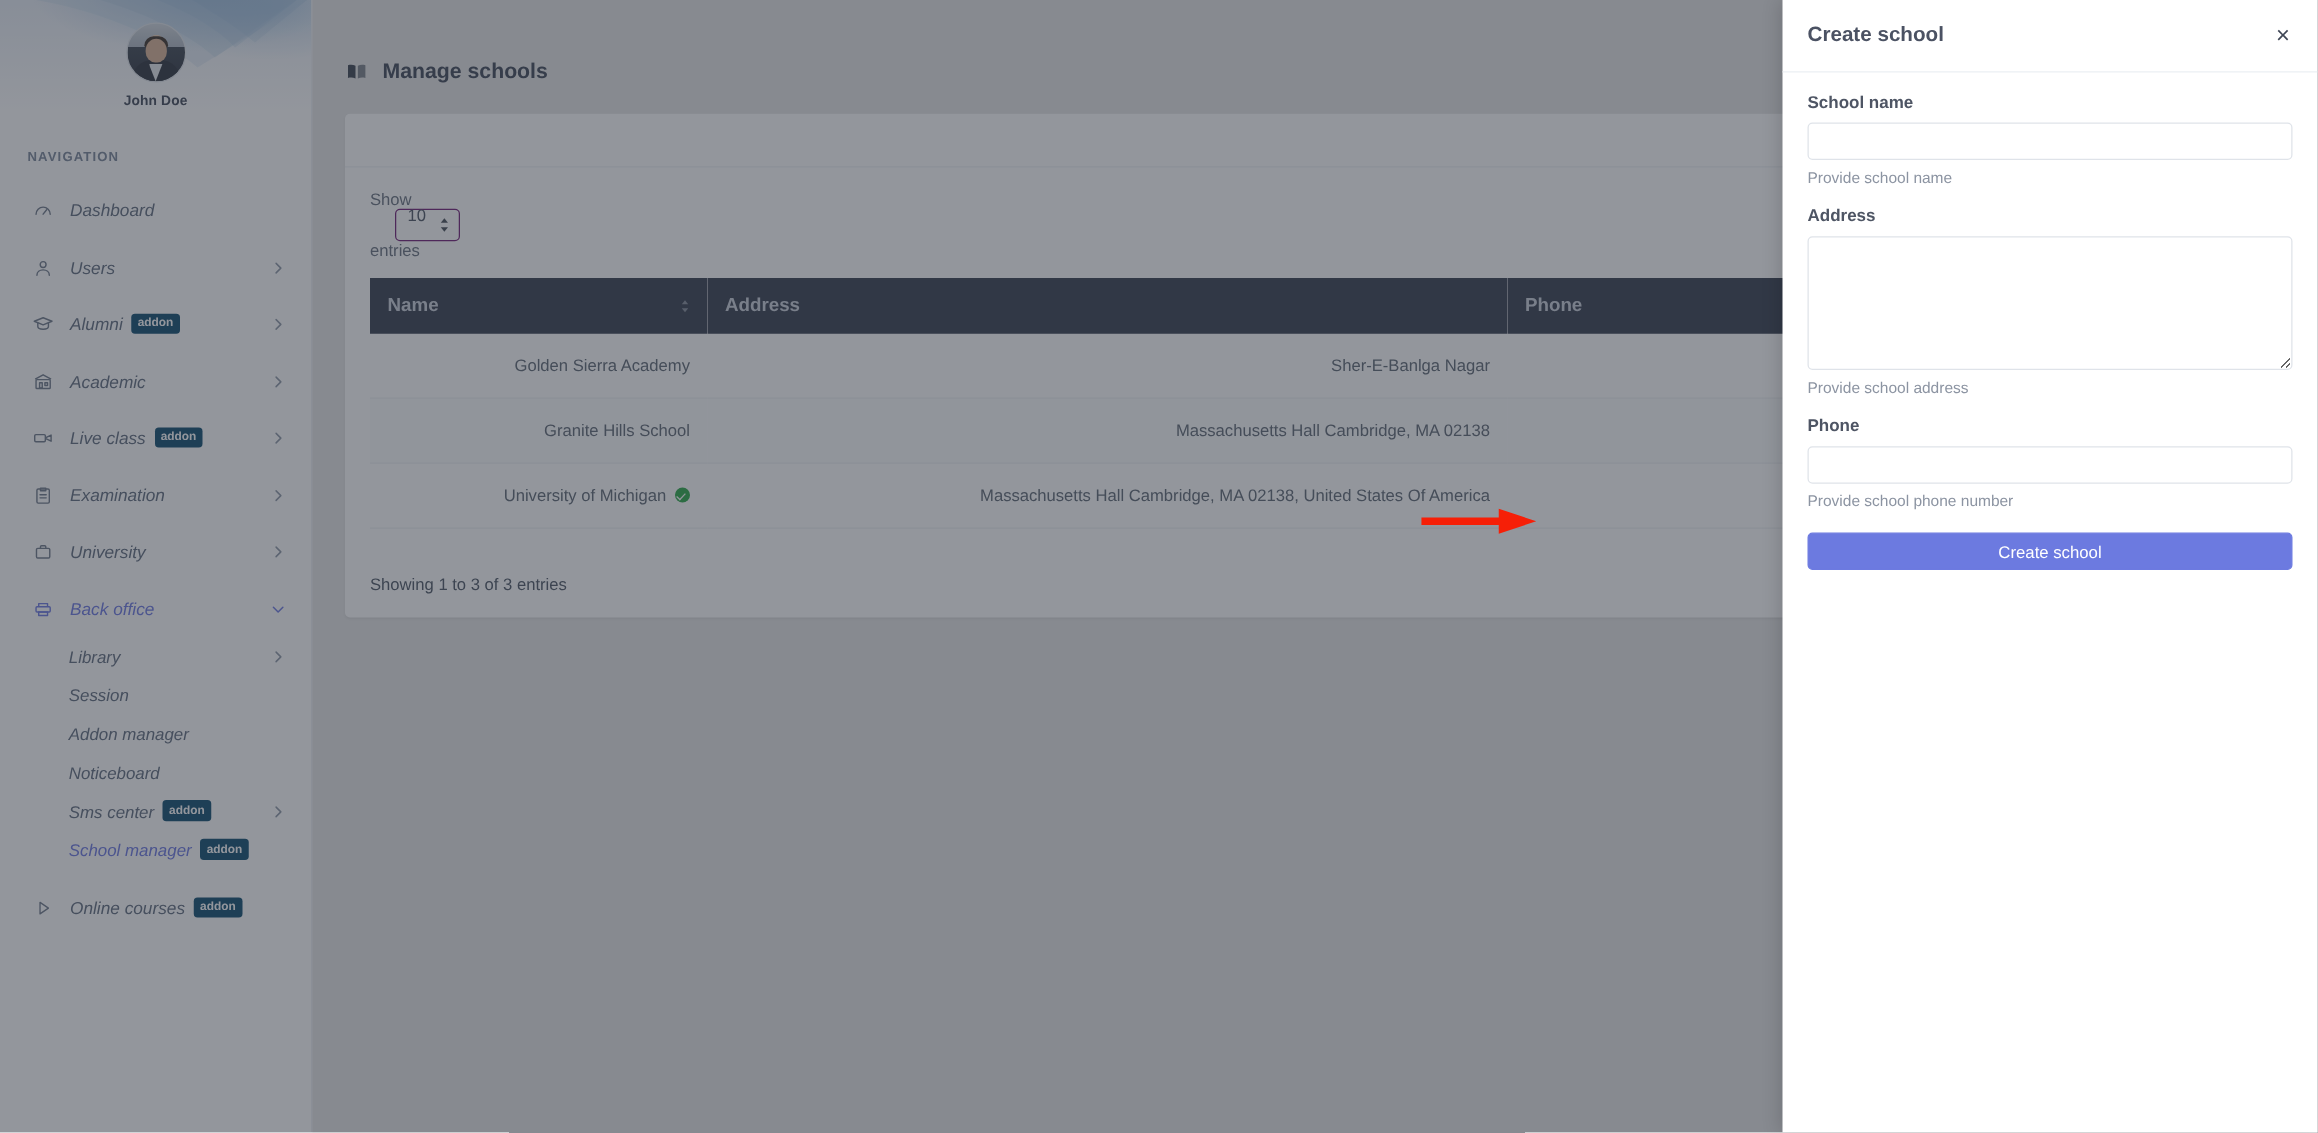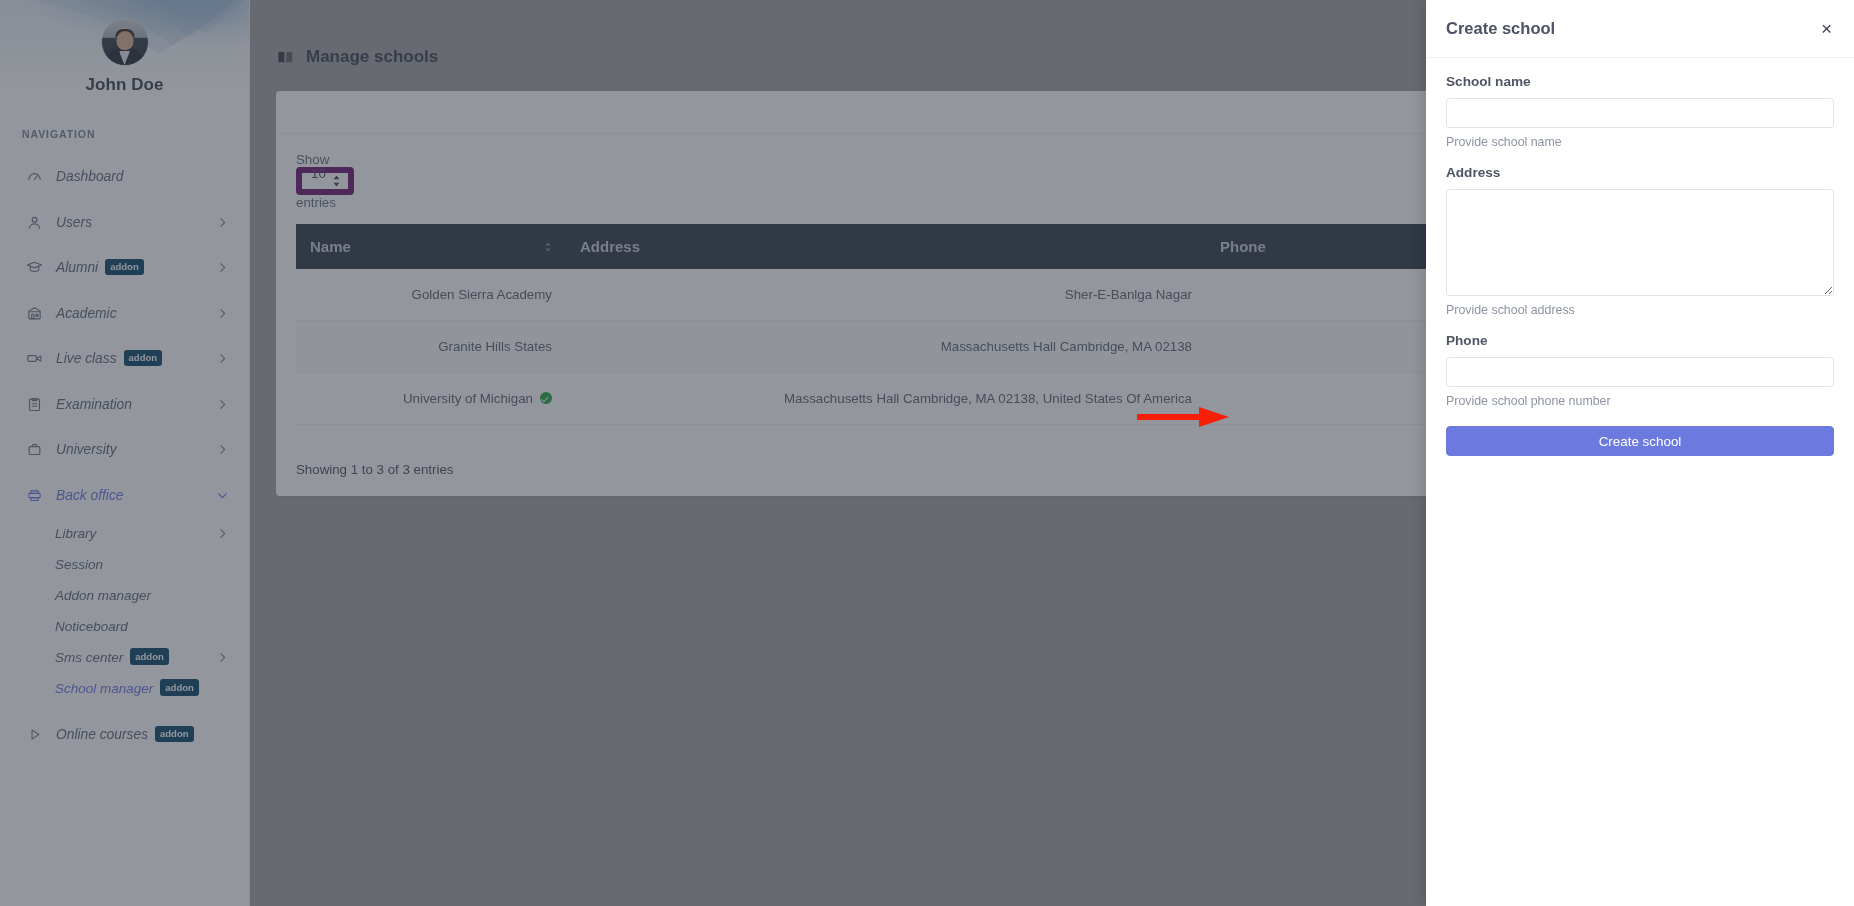--- a/index.html
+++ b/index.html
@@ -90,21 +90,21 @@
   .avatar .collar {
     position: absolute;
     left: 50%; bottom: 0;
     transform: translateX(-50%);
     width: 11px; height: 14px;
     background: #e7eaee;
     clip-path: polygon(50% 100%, 0 0, 100% 0);
   }
   .profile-name {
     margin-top: 9px;
-    font-size: 17px;
+    font-size: 11px;
     font-weight: bold;
     color: #3d4656;
     letter-spacing: .1px;
   }
 
   .nav-heading {
     margin-top: 33px;
     padding: 0 20px 0 22px;
     font-size: 10.5px;
     font-weight: bold;
@@ -161,21 +161,21 @@
     height: 31px;
     padding-left: 55px;
     font-size: 13.5px;
   }
   .nav-sub .nav-item.sub-active { color: #6b77e2; }
 
   
   .main {
     flex: 1;
     height: 906px;
-    background: #a3a3a3;
+    background: #e5e5e5;
     position: relative;
   }
   .content-wrap { padding: 22px 26px 0 26px; }
 
   .page-title {
     display: flex;
     align-items: center;
     font-size: 17px;
     font-weight: bold;
     color: #3d4656;
@@ -199,22 +199,22 @@
   .dt-top {
     display: flex;
     align-items: flex-start;
     font-size: 13.3px;
     color: #67707e;
     padding-bottom: 14px;
     flex-direction: column;
   }
   .dt-select {
     position: relative;
-    margin: 0 0;
-    border: 6px solid #701a75;
+    margin: 0 20px;
+    border: 1px solid #701a75;
     border-radius: 4px;
     height: 26px;
     min-width: 52px;
     display: flex;
     align-items: center;
     padding: 0 22px 16px 9px;
     font-size: 13.3px;
     color: #4b5563;
     background: #fff;
     cursor: pointer;
@@ -645,21 +645,21 @@
                   </th>
                 </tr>
               </thead>
               <tbody>
                 <tr>
                   <td><span>Golden Sierra Academy</span></td>
                   <td>Sher-E-Banlga Nagar</td>
                   <td>+0287</td>
                 </tr>
                 <tr>
-                  <td><span>Granite Hills States</span></td>
+                  <td><span>Granite Hills School</span></td>
                   <td>Massachusetts Hall Cambridge, MA 02138</td>
                   <td>+1877</td>
                 </tr>
                 <tr>
                   <td>
                     <span>University of Michigan</span><span class="verified"></span>
                   </td>
                   <td>Massachusetts Hall Cambridge, MA 02138, United States Of America</td>
                   <td>+(617)</td>
                 </tr>

